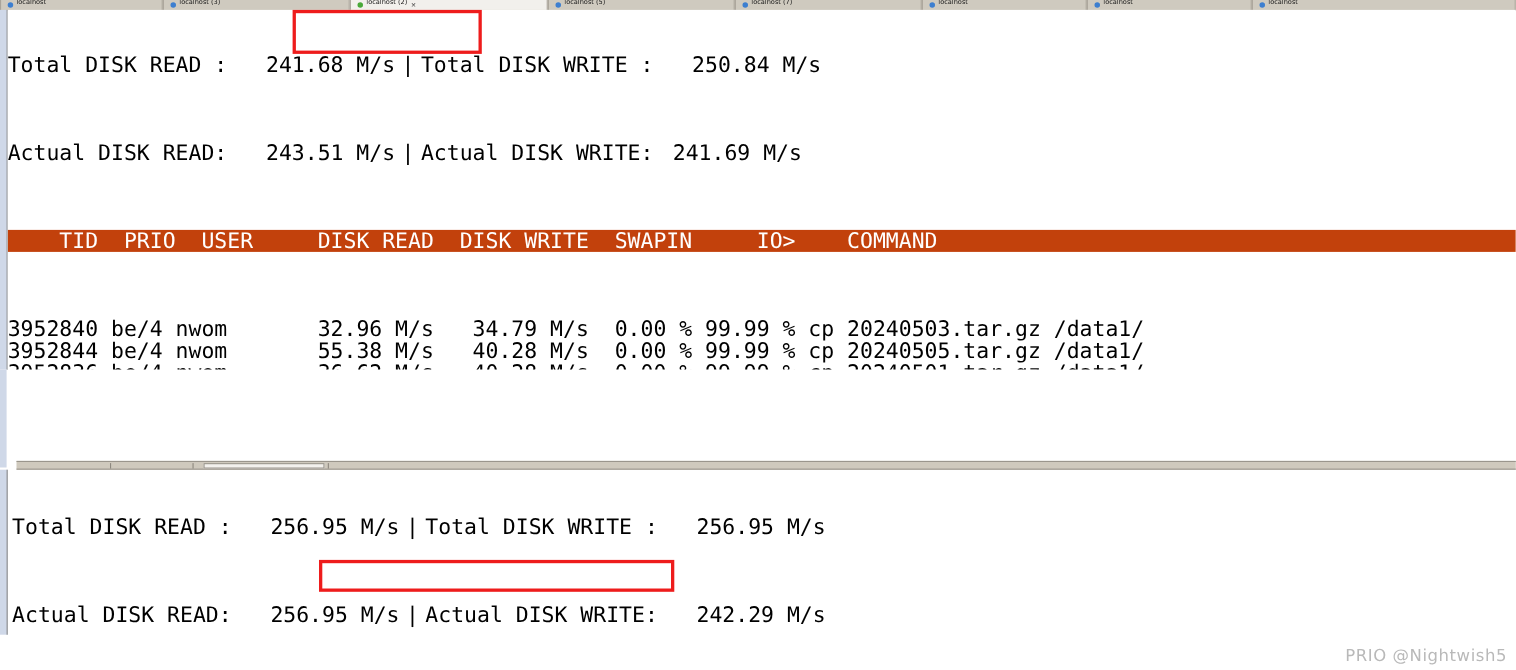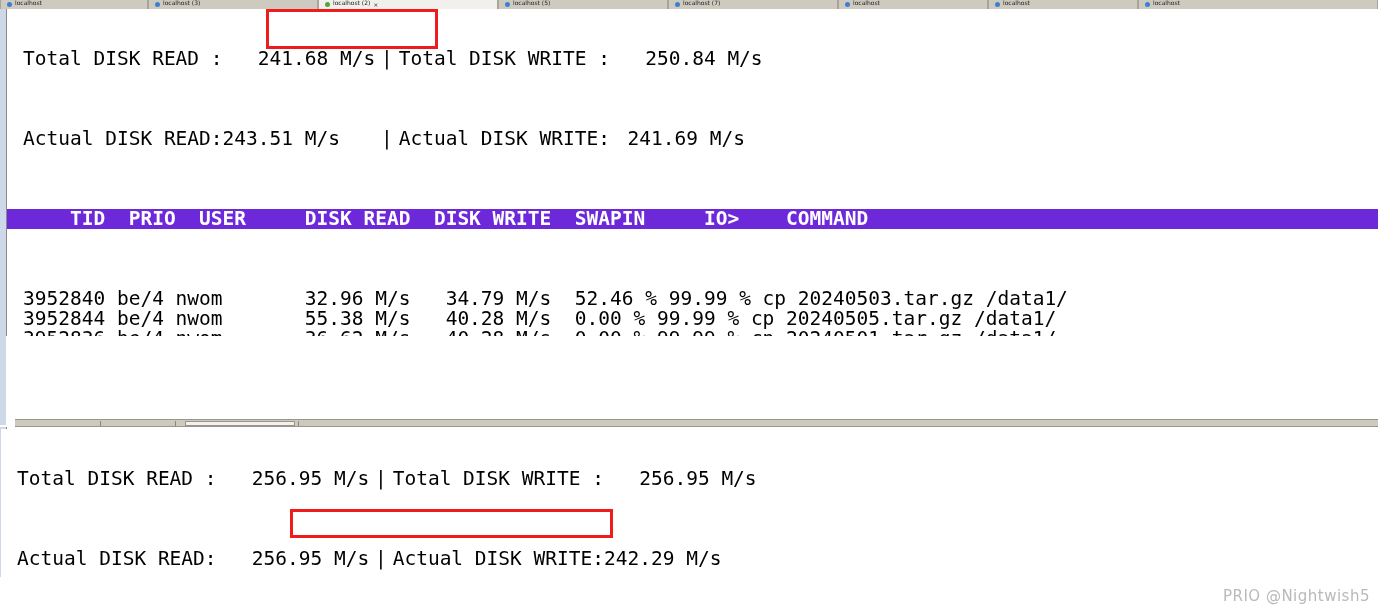--- a/index.html
+++ b/index.html
@@ -70,25 +70,25 @@
     position: absolute;
     background: #ffffff;
     color: #000000;
     font-family: "DejaVu Sans Mono", "Liberation Mono", monospace;
     font-size: 19.5px;
     line-height: 20px;
     letter-spacing: 0px;
     white-space: pre;
     overflow: hidden;
   }
-  .term .line { height: 20px; padding-left: 16px; }
+  .term .line { height: 20px; }
   .hdr-row {
-    background: #6d28d9;
+    background: #c2410c;
     color: #ffffff;
-    font-weight: bold;
+    font-weight: normal;
     height: 20px;
   }
 
   
   .gutter {
     position: absolute;
     width: 6px;
     background: #cfd8e8;
     border-right: 1px solid #8a8a8a;
   }
@@ -174,44 +174,44 @@
       <span class="tab-dot"></span>
       <span class="tab-label">localhost</span>
     </div>
   </div>
 
 <div class="gutter" style="left:0px; top:9px; height:327px;"></div>
 
 <div class="term" id="term-top" style="left:7px; top:9px; width:1371px; height:327px;">
   <div class="line"><span>Total DISK READ :</span><span style="display:inline-block;width:13ch;text-align:right">241.68 M/s</span><span style="display:inline-block;width:2ch;text-align:center">|</span><span>Total DISK WRITE :</span><span style="display:inline-block;width:13ch;text-align:right">250.84 M/s</span></div>
 
-  <div class="line"><span>Actual DISK READ:</span><span style="display:inline-block;width:13ch;text-align:left">243.51 M/s</span><span style="display:inline-block;width:2ch;text-align:center">|</span><span>Actual DISK WRITE:</span><span style="display:inline-block;width:13ch;text-align:center">241.69 M/s</span></div>
+  <div class="line"><span>Actual DISK READ:</span><span style="display:inline-block;width:13ch;text-align:right">243.51 M/s</span><span style="display:inline-block;width:2ch;text-align:center">|</span><span>Actual DISK WRITE:</span><span style="display:inline-block;width:13ch;text-align:center">241.69 M/s</span></div>
 
   <div class="line hdr-row">    TID  PRIO  USER     DISK READ  DISK WRITE  SWAPIN     IO&gt;    COMMAND                                         </div>
 
-  <div id="top-rows"><div class="line">3952840 be/4 nwom       32.96 M/s   34.79 M/s  52.46 % 99.99 % cp 20240503.tar.gz /data1/</div><div class="line">3952844 be/4 nwom       55.38 M/s   40.28 M/s  0.00 % 99.99 % cp 20240505.tar.gz /data1/</div><div class="line">3952836 be/4 nwom       36.62 M/s   40.28 M/s  0.00 % 99.99 % cp 20240501.tar.gz /data1/</div></div>
+  <div id="top-rows"><div class="line">3952840 be/4 nwom       32.96 M/s   34.79 M/s  0.00 % 99.99 % cp 20240503.tar.gz /data1/</div><div class="line">3952844 be/4 nwom       55.38 M/s   40.28 M/s  0.00 % 99.99 % cp 20240505.tar.gz /data1/</div><div class="line">3952836 be/4 nwom       36.62 M/s   40.28 M/s  0.00 % 99.99 % cp 20240501.tar.gz /data1/</div></div>
 </div>
 
 <div class="redbox" style="left:266px; top:9px; width:172px; height:40px;"></div>
 
 <div class="gutter" style="left:0px; top:336px; height:89px; border-right:none;"></div>
 
 <div class="hscroll" style="left:15px; top:419px; width:1363px; height:8px;">
   <div class="thumb" style="left:170px; width:110px;"></div>
   <div class="tickmark" style="left:85px;"></div>
   <div class="tickmark" style="left:160px;"></div>
   <div class="tickmark" style="left:283px;"></div>
 </div>
 
 <div class="gutter" style="left:0px; top:427px; height:150px;"></div>
 
-<div class="term" id="term-bottom" style="left:1px; top:429px; width:1179px; height:150px;">
+<div class="term" id="term-bottom" style="left:11px; top:429px; width:1179px; height:150px;">
   <div class="line"><span>Total DISK READ :</span><span style="display:inline-block;width:13ch;text-align:right">256.95 M/s</span><span style="display:inline-block;width:2ch;text-align:center">|</span><span>Total DISK WRITE :</span><span style="display:inline-block;width:13ch;text-align:right">256.95 M/s</span></div>
 
-  <div class="line"><span>Actual DISK READ:</span><span style="display:inline-block;width:13ch;text-align:right">256.95 M/s</span><span style="display:inline-block;width:2ch;text-align:center">|</span><span>Actual DISK WRITE:</span><span style="display:inline-block;width:13ch;">242.29 M/s</span></div>
+  <div class="line"><span>Actual DISK READ:</span><span style="display:inline-block;width:13ch;text-align:right">256.95 M/s</span><span style="display:inline-block;width:2ch;text-align:center">|</span><span>Actual DISK WRITE:</span><span style="display:inline-block;width:13ch;text-align:right">242.29 M/s</span></div>
 
   
 
   
 </div>
 
 <div class="redbox" style="left:290px; top:509px; width:323px; height:29px;"></div>
 
 <div id="watermark">PRIO @Nightwish5</div>
 

